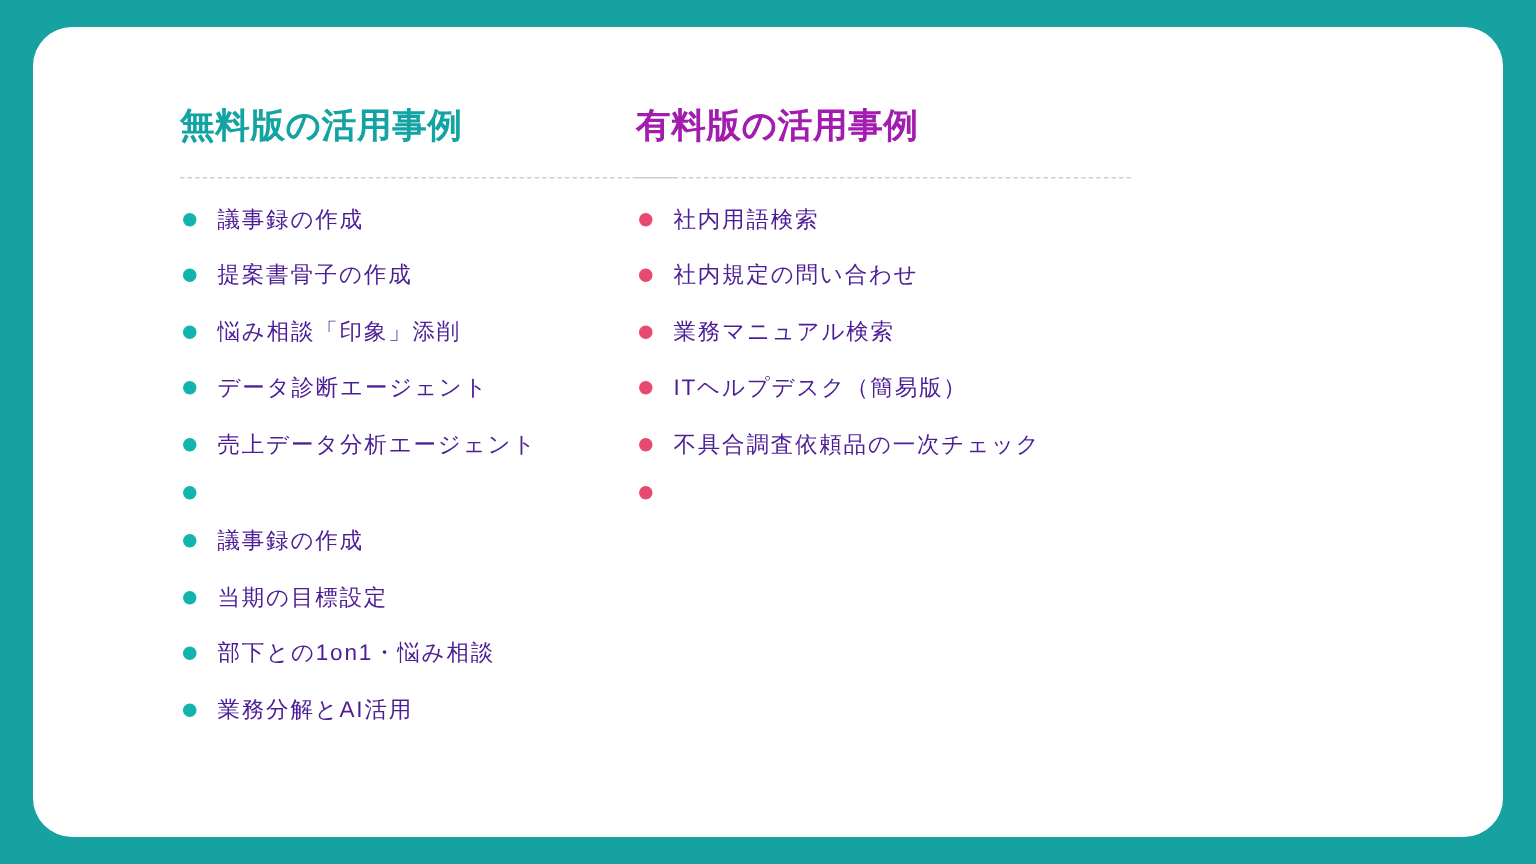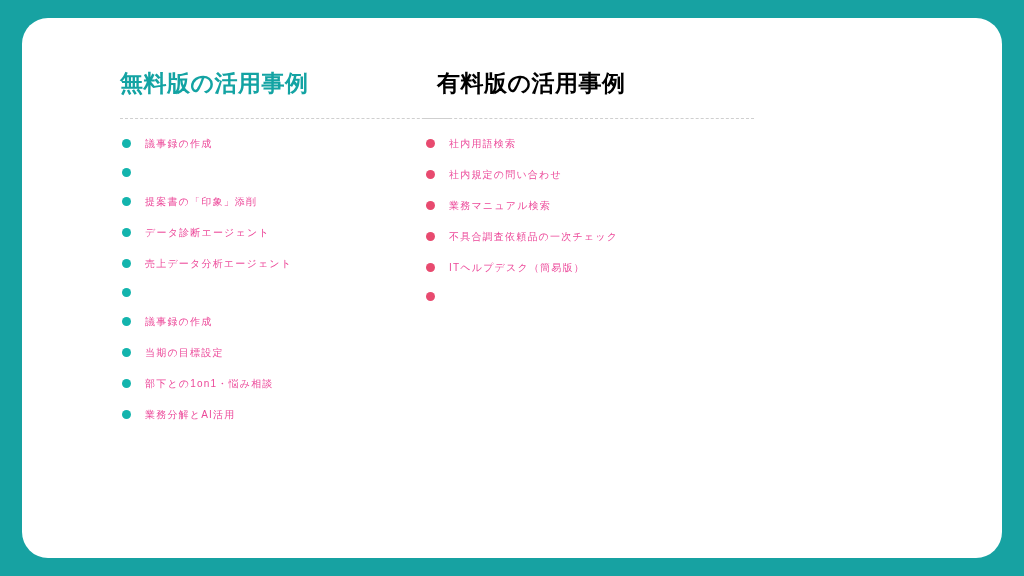--- a/index.html
+++ b/index.html
@@ -55,22 +55,21 @@
     font-size: 23px;
     font-weight: bold;
     letter-spacing: 0.5px;
     margin: 0 0 20px 0;
     line-height: 1.2;
   }
   .col-title.free {
     color: #13a3a3;
   }
   .col-title.paid {
-    color: #000000;
-    margin-left: 13px;
+    color: #a21caf;
   }
   .divider {
     height: 0;
     border-top: 1px dashed #cfcfcf;
     width: 330px;
     margin: 0 0 18px 0;
   }
   ul.items {
     list-style: none;
     margin: 0;
@@ -86,22 +85,22 @@
     width: 9px;
     height: 9px;
     border-radius: 50%;
     flex: 0 0 auto;
     margin-right: 14px;
     display: inline-block;
   }
   .bullet.free { background: #13b4ad; }
   .bullet.paid { background: #e84a6f; }
   .item-label {
-    font-size: 10px;
-    color: #ec4899;
+    font-size: 15px;
+    color: #4c1d95;
     letter-spacing: 1.2px;
     line-height: 1.3;
     white-space: nowrap;
   }
 </style>
 </head>
 <body>
 
 <div id="slide">
   <div id="card">
@@ -110,24 +109,25 @@
       <div class="column left">
         <h2 class="col-title free">無料版の活用事例</h2>
         <div class="divider"></div>
         <ul class="items">
           <li>
             <span class="bullet free"></span>
             <span class="item-label">議事録の作成</span>
           </li>
           <li>
             <span class="bullet free"></span>
+            <span class="item-label">提案書骨子の作成</span>
           </li>
           <li>
             <span class="bullet free"></span>
-            <span class="item-label">提案書の「印象」添削</span>
+            <span class="item-label">悩み相談「印象」添削</span>
           </li>
           <li>
             <span class="bullet free"></span>
             <span class="item-label">データ診断エージェント</span>
           </li>
           <li>
             <span class="bullet free"></span>
             <span class="item-label">売上データ分析エージェント</span>
           </li>
           <li>
@@ -163,25 +163,25 @@
           <li>
             <span class="bullet paid"></span>
             <span class="item-label">社内規定の問い合わせ</span>
           </li>
           <li>
             <span class="bullet paid"></span>
             <span class="item-label">業務マニュアル検索</span>
           </li>
           <li>
             <span class="bullet paid"></span>
-            <span class="item-label">不具合調査依頼品の一次チェック</span>
+            <span class="item-label">ITヘルプデスク（簡易版）</span>
           </li>
           <li>
             <span class="bullet paid"></span>
-            <span class="item-label">ITヘルプデスク（簡易版）</span>
+            <span class="item-label">不具合調査依頼品の一次チェック</span>
           </li>
           <li>
             <span class="bullet paid"></span>
           </li>
         </ul>
       </div>
 
     </div>
   </div>
 </div>

